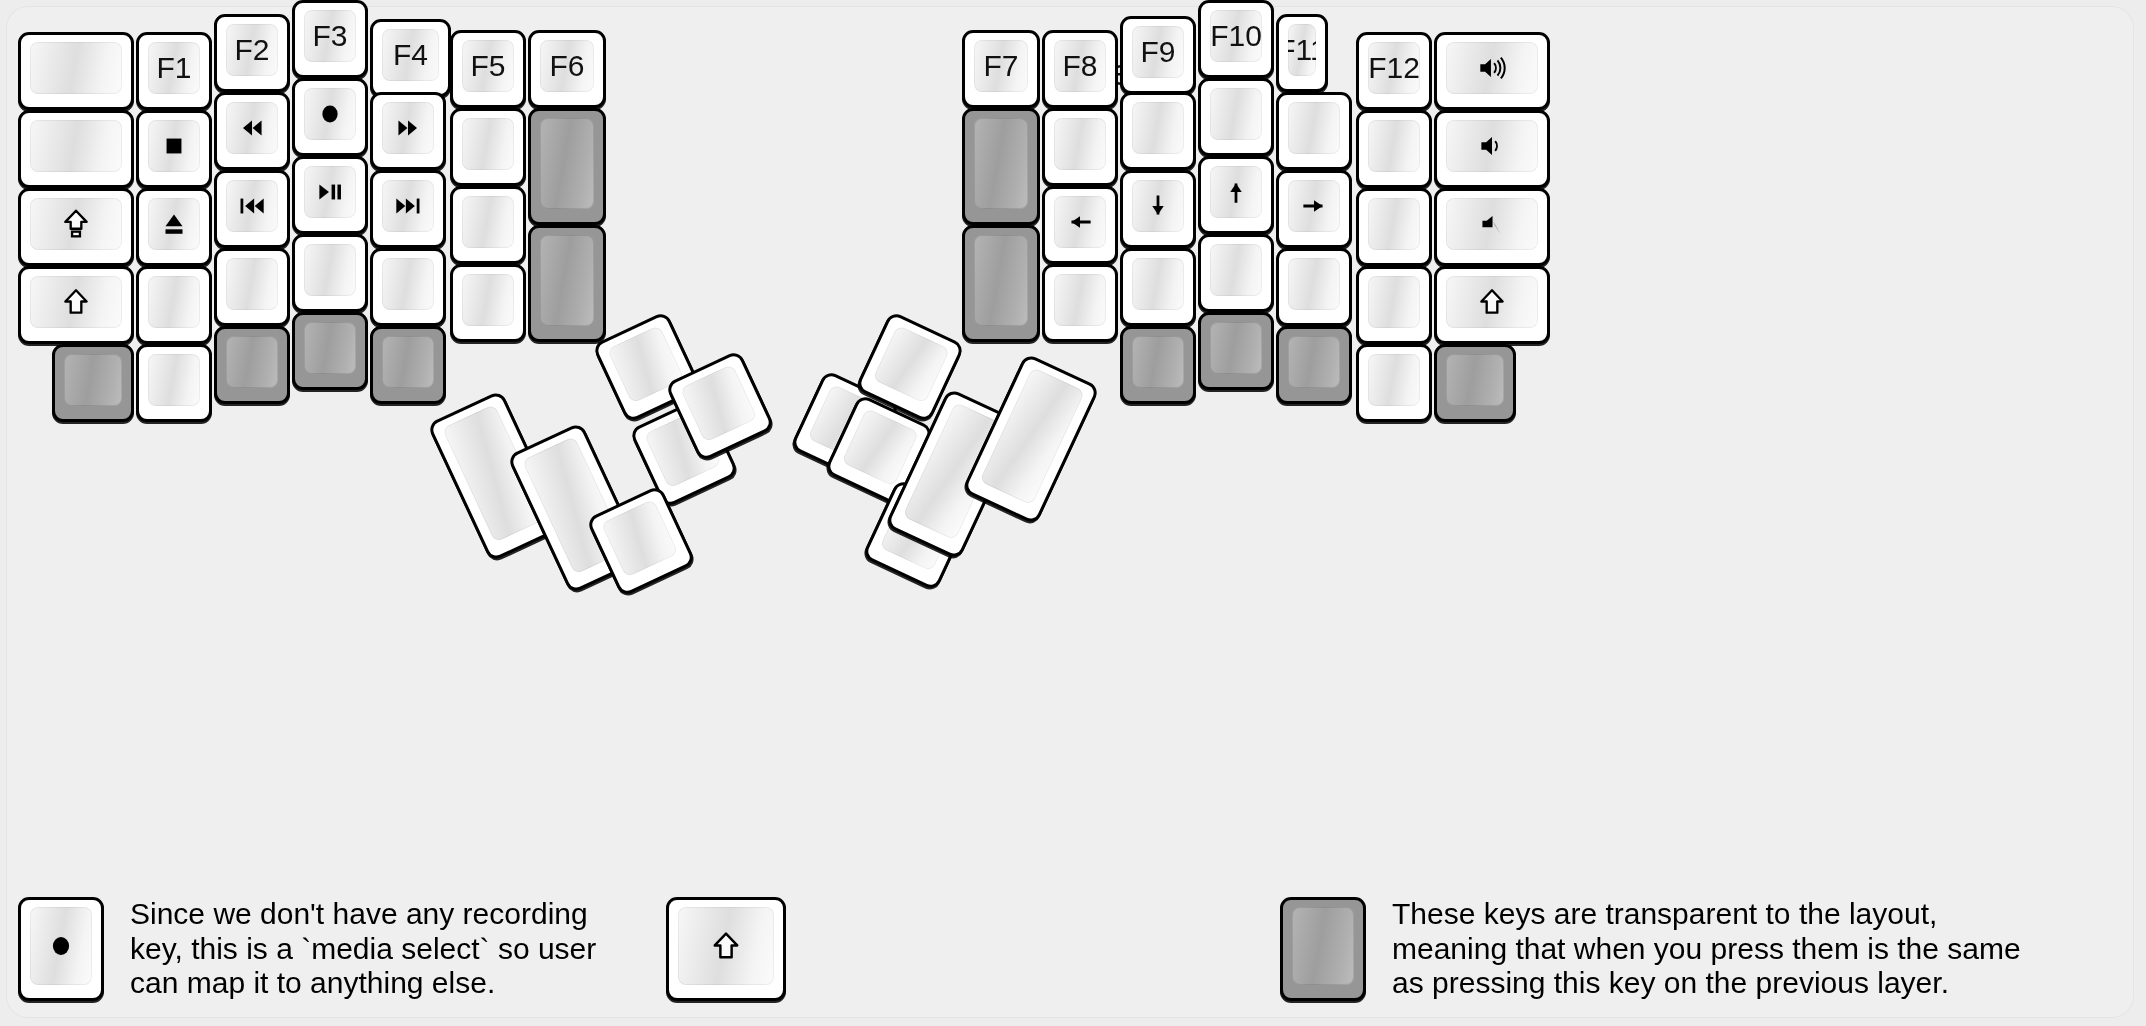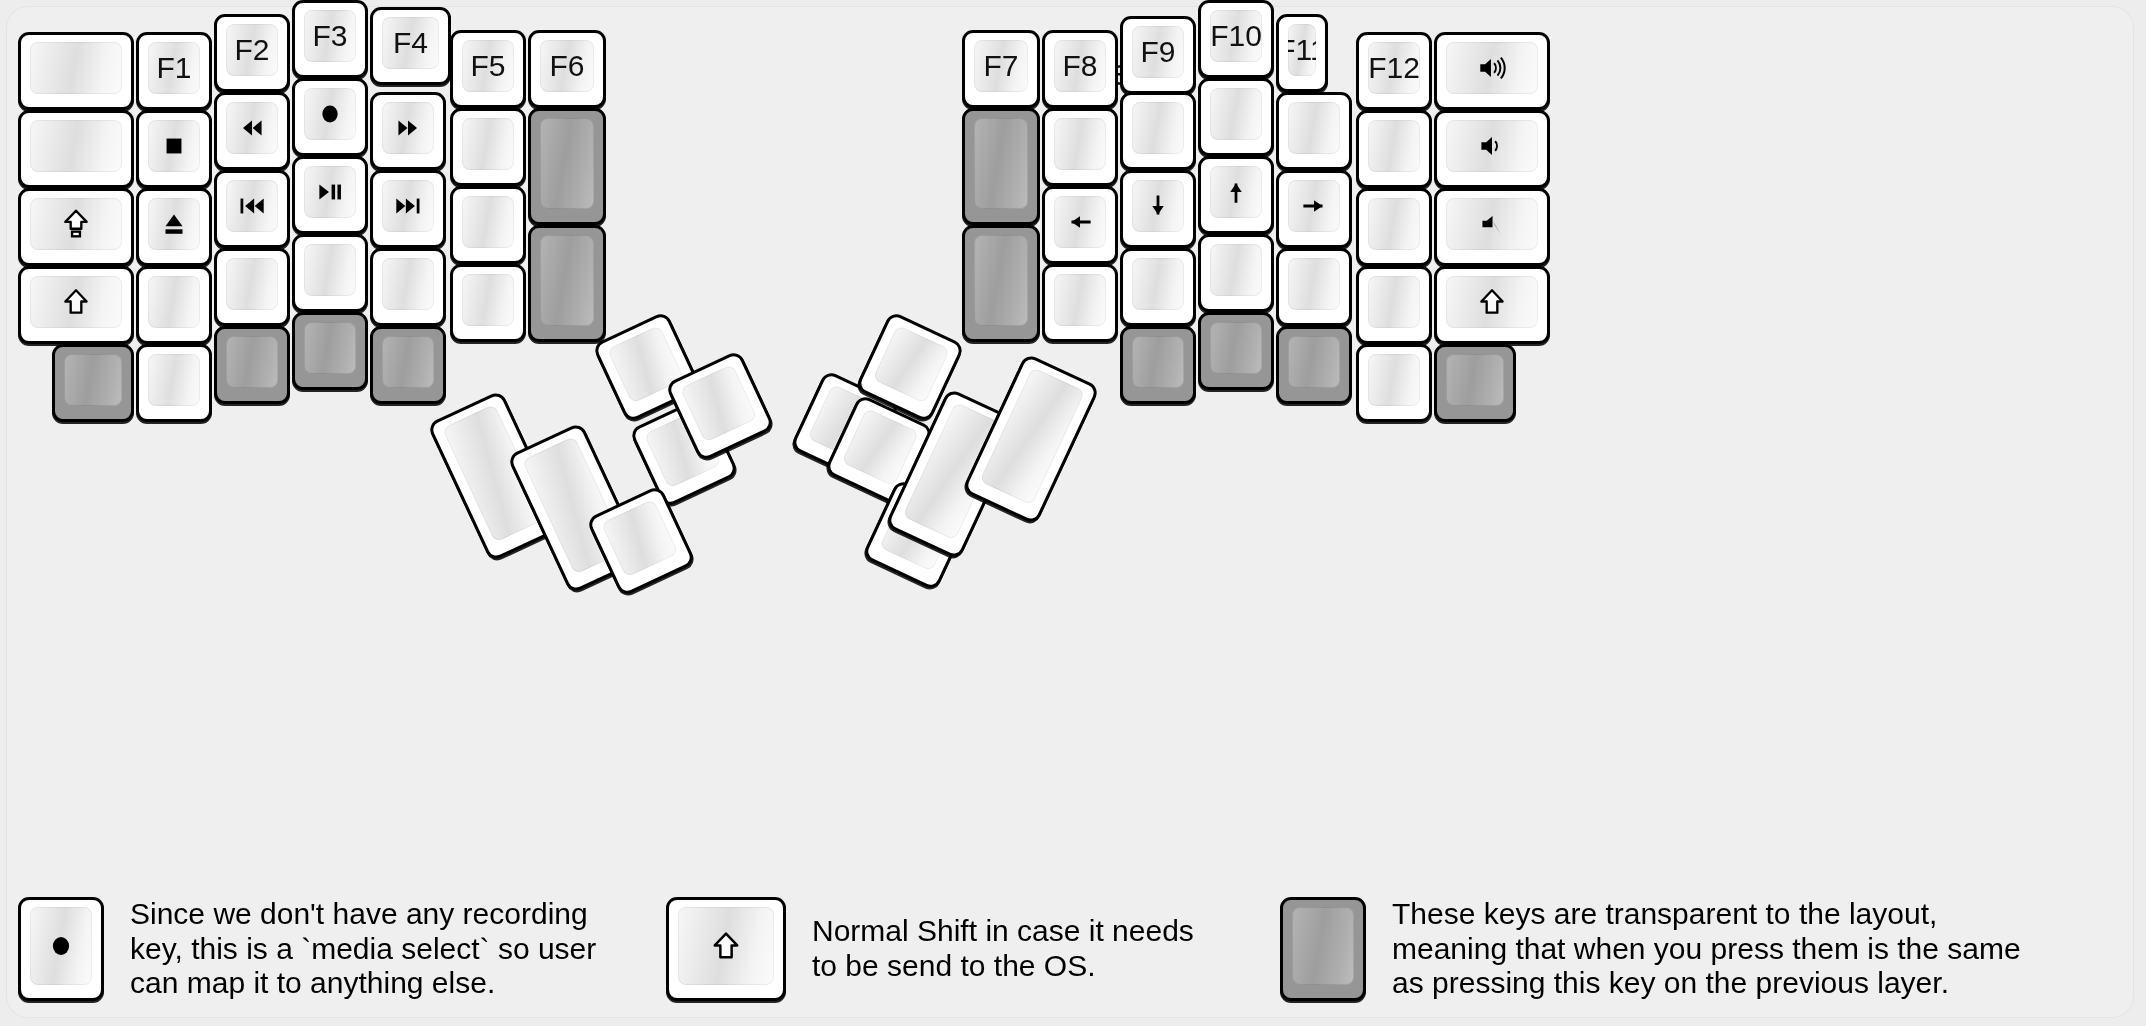--- a/index.html
+++ b/index.html
@@ -231,21 +231,21 @@
             </svg>
           </span>
         </div>
       </div>
       <div class="key" style="left: 292px; top: 234px; width: 76px; height: 78px;">
         <div class="cap"></div>
       </div>
       <div class="key trans" style="left: 292px; top: 312px; width: 76px; height: 78px;">
         <div class="cap"></div>
       </div>
-      <div class="key" style="left: 370px; top: 7px; width: 81px; height: 78px;">
+      <div class="key" style="left: 370px; top: 19px; width: 81px; height: 78px;">
         <div class="cap">
           <span class="legend">F4</span>
         </div>
       </div>
       <div class="key" style="left: 370px; top: 92px; width: 76px; height: 78px;">
         <div class="cap">
           <span class="glyph">
             <svg class="ico" width="34" height="34" viewBox="0 0 32 32" fill="#000">
               <path d="M7 9 L7 23 L15.5 16 Z"></path>
               <path d="M16 9 L16 23 L24.5 16 Z"></path>
@@ -544,22 +544,20 @@
           <div class="key" style="left: 0px; top: 0px; width: 120px; height: 104px;">
             <div class="cap">
               <span class="glyph">
                 <svg class="ico" width="36" height="36" viewBox="0 0 32 32" fill="#000">
                   <path d="M16 5 L26 15.5 L21 15.5 L21 26 L11 26 L11 15.5 L6 15.5 Z" fill="#fbfbfb" stroke="#000" stroke-width="2.2" stroke-linejoin="round"></path>
                 </svg>
               </span>
             </div>
           </div>
         </div>
-        <div class="legend-text" style="width: 430px;">Normal Shift in case it needs
-to be send to the OS.</div>
       </div>
       <div class="legend-item" style="left: 1280px; top: 0px; height: 154px;">
         <div class="legend-key" style="width: 86px; height: 104px;">
           <div class="key trans" style="left: 0px; top: 0px; width: 86px; height: 104px;">
             <div class="cap"></div>
           </div>
         </div>
         <div class="legend-text" style="width: 760px;">These keys are transparent to the layout,
 meaning that when you press them is the same
 as pressing this key on the previous layer.</div>

